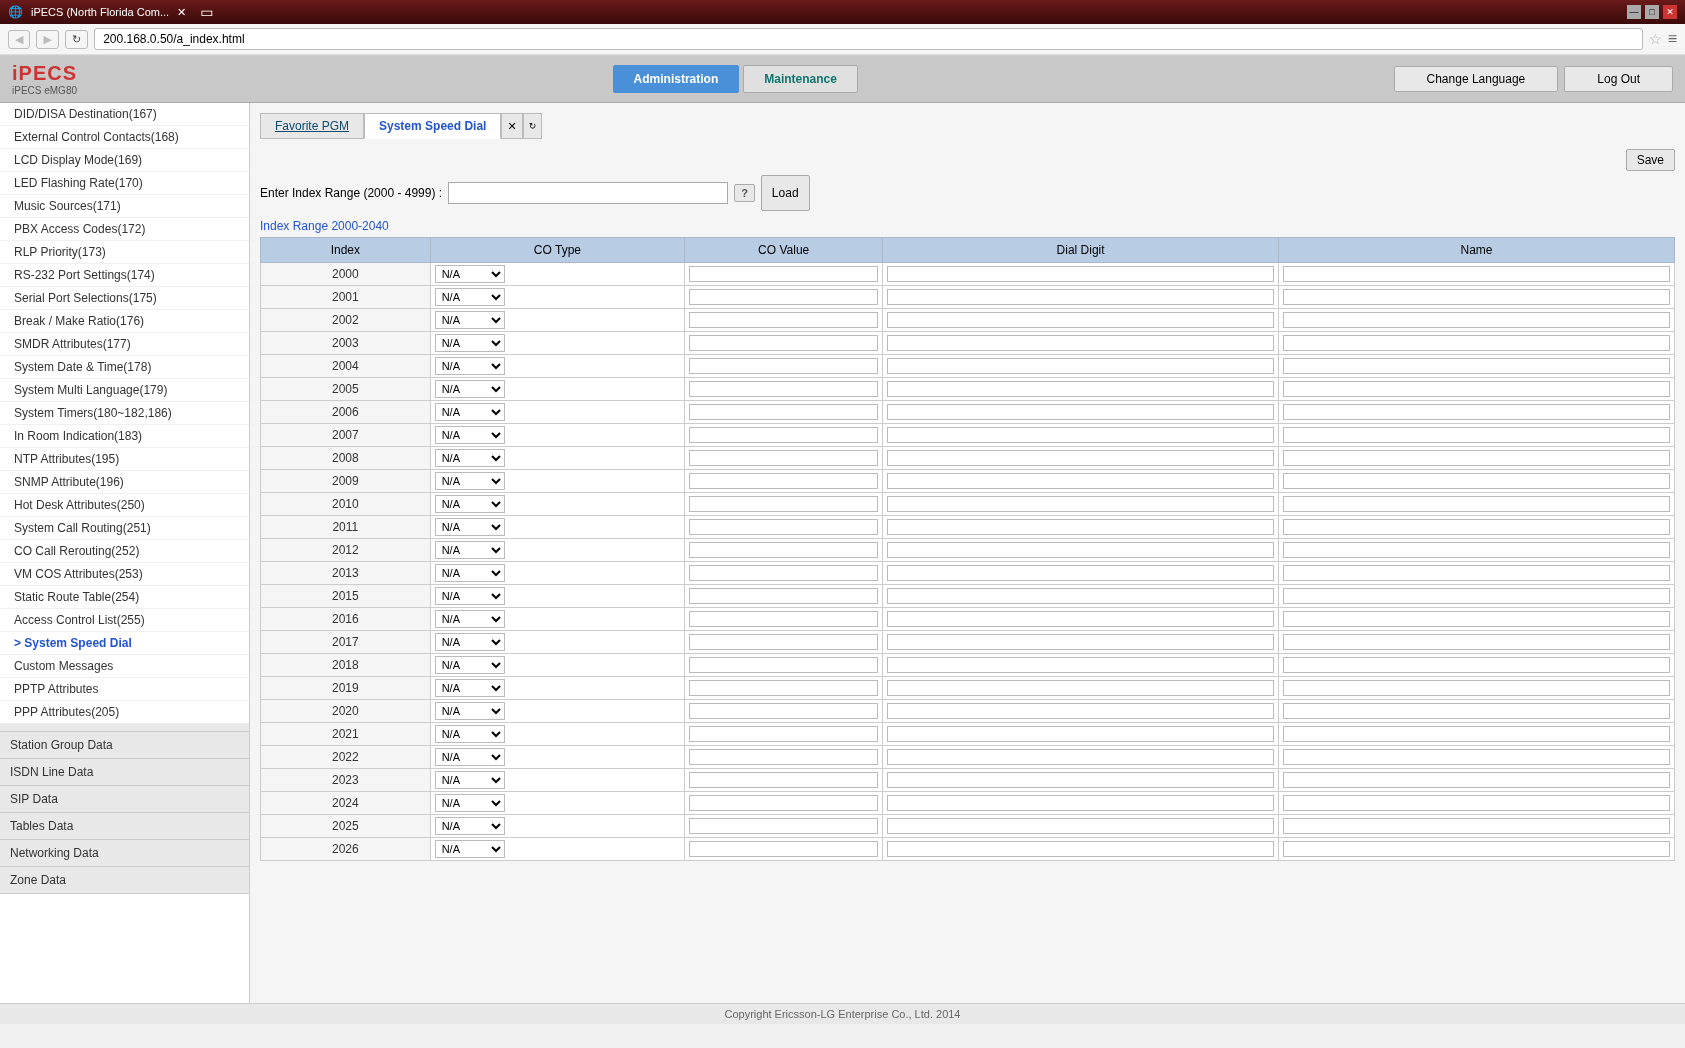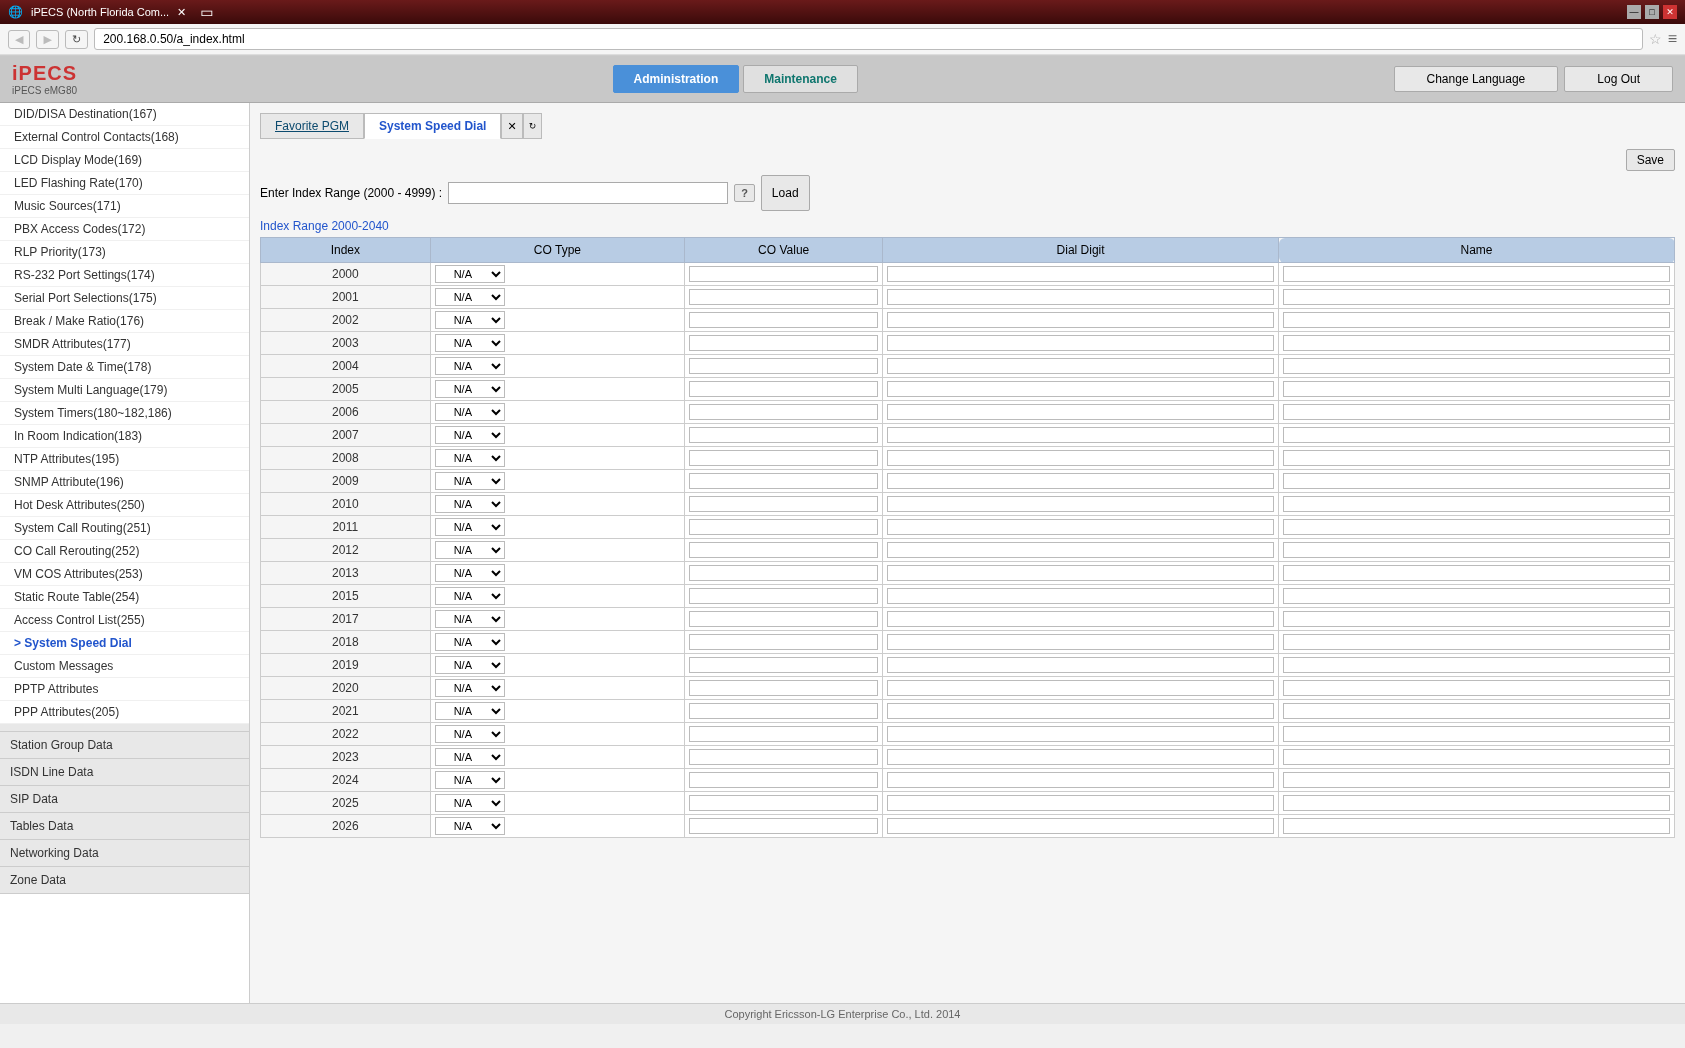--- a/index.html
+++ b/index.html
@@ -62,27 +62,27 @@
     .save-btn { border: 1px solid #aaa; background: #e8e8e8; padding: 3px 10px; cursor: pointer; font-size: 12px; border-radius: 2px; float: right; }
 
     
     .index-range-label { color: #2255cc; font-size: 12px; margin-bottom: 4px; }
 
     
     .data-table { width: 100%; border-collapse: collapse; font-size: 12px; }
     .data-table th { background: #b8cce4; padding: 5px 8px; text-align: center; border: 1px solid #aab8cc; font-weight: normal; }
     .data-table td { padding: 2px 4px; border: 1px solid #ccc; background: white; }
     .data-table td.index-cell { text-align: center; background: #f5f5f5; color: #333; width: 50px; }
-    .data-table select { width: 70px; border: 1px solid #bbb; padding: 1px 14px; font-size: 11px; background: white; }
+    .data-table select { width: 70px; border: 1px solid #bbb; padding: 1px 2px; font-size: 11px; background: white; }
     .data-table input[type="text"] { width: 100%; border: 1px solid #bbb; padding: 1px 3px; font-size: 11px; }
     .col-index { width: 60px; }
     .col-co-type { width: 90px; }
     .col-co-value { width: 70px; }
     .col-dial-digit { width: 140px; }
-    .col-name { width: 140px; border-radius: 6px; }
+    .col-name { width: 140px; }
 
     
     .app-footer { background: #e8e8e8; border-top: 1px solid #ccc; padding: 4px; text-align: center; font-size: 11px; color: #666; }
 
     
     .top-save-area { display: flex; justify-content: flex-end; margin-bottom: 4px; }
   </style>
 </head>
 <body>
 
@@ -300,20 +300,27 @@
               <td><input type="text" style=""></td>
             </tr>
             <tr>
               <td class="index-cell">2015</td>
               <td><select><option value="N/A">N/A</option></select></td>
               <td><input type="text" style=""></td>
               <td><input type="text" style=""></td>
               <td><input type="text" style=""></td>
             </tr>
             <tr>
+              <td class="index-cell">2016</td>
+              <td><select><option value="N/A">N/A</option></select></td>
+              <td><input type="text" style=""></td>
+              <td><input type="text" style=""></td>
+              <td><input type="text" style=""></td>
+            </tr>
+            <tr>
               <td class="index-cell">2017</td>
               <td><select><option value="N/A">N/A</option></select></td>
               <td><input type="text" style=""></td>
               <td><input type="text" style=""></td>
               <td><input type="text" style=""></td>
             </tr>
             <tr>
               <td class="index-cell">2018</td>
               <td><select><option value="N/A">N/A</option></select></td>
               <td><input type="text" style=""></td>

